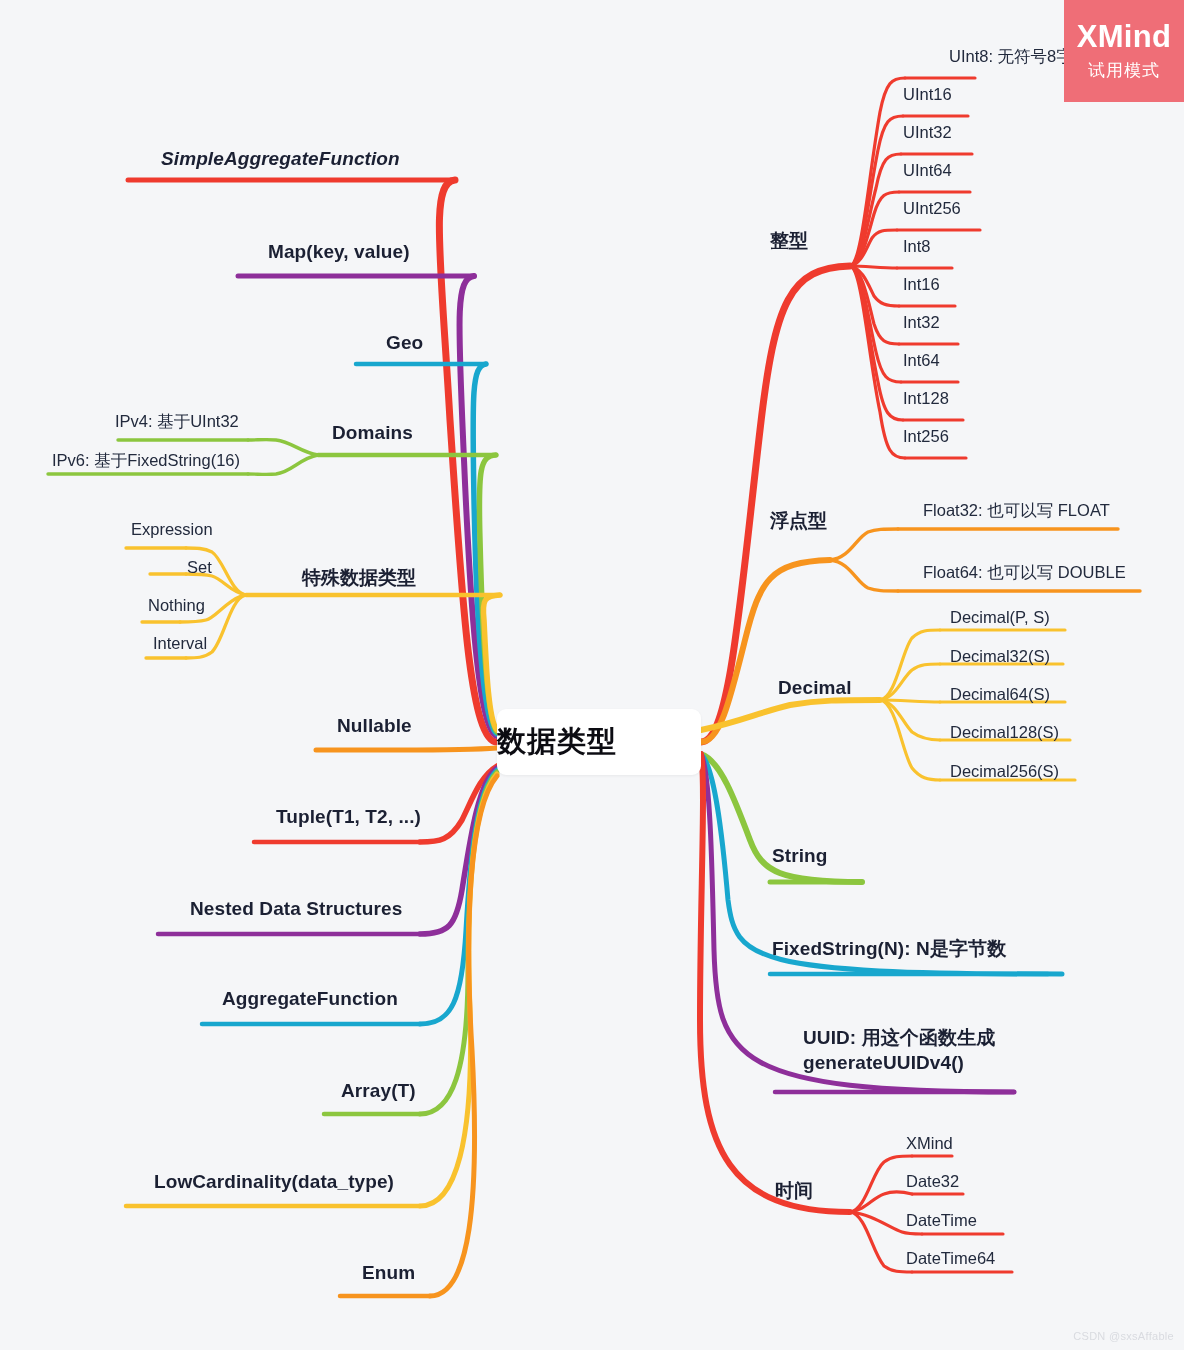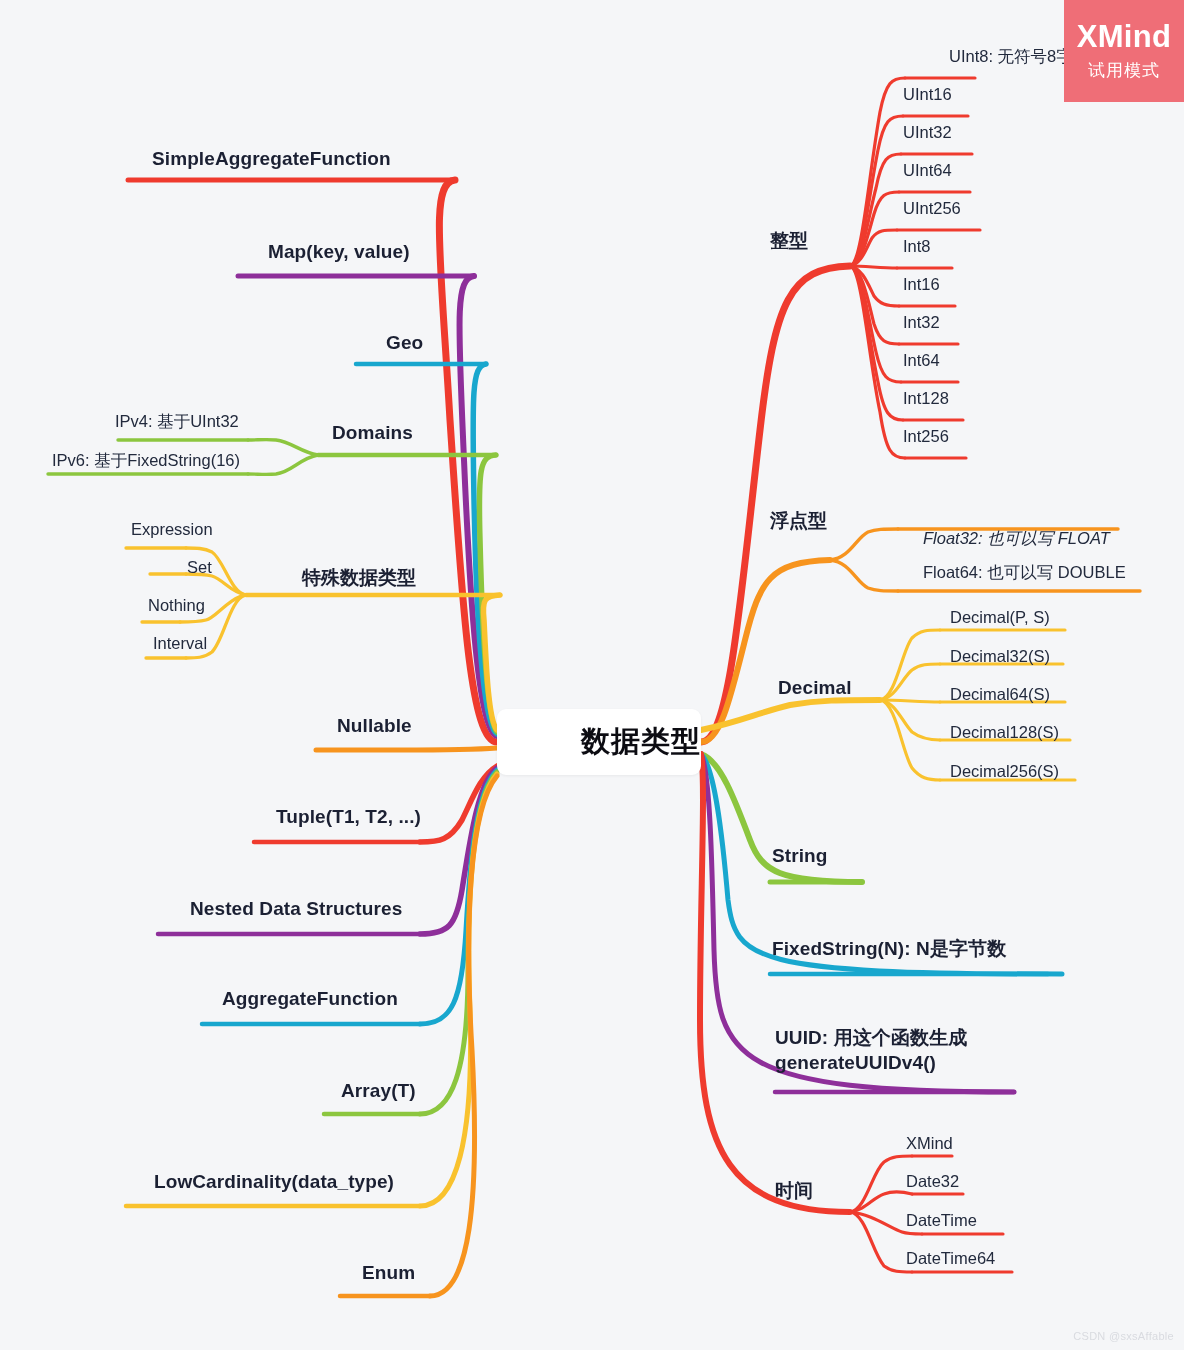--- a/index.html
+++ b/index.html
@@ -9,27 +9,27 @@
     font-family:"Liberation Sans","DejaVu Sans",sans-serif;
     overflow:hidden;position:relative;
   }
   #canvas{position:absolute;inset:0;width:1184px;height:1350px;}
   svg.wires{position:absolute;left:0;top:0;width:1184px;height:1350px;pointer-events:none;}
 
   .node{position:absolute;white-space:nowrap;color:#1b2033;}
   .lvl1{font-weight:bold;font-size:19px;letter-spacing:.1px;}
   .lvl1-cn{font-weight:bold;font-size:19px;}
   .lvl2{font-weight:normal;font-size:16.5px;color:#222a3d;}
-  .lvl1.two-line{white-space:normal;line-height:1.3;width:250px;}
+  .lvl1.two-line{white-space:normal;line-height:1.3;width:250px;margin-left:28px;}
 
   
   #root{
     position:absolute;left:497px;top:709px;width:204px;height:66px;
     background:#ffffff;border-radius:9px;
-    display:flex;align-items:center;justify-content:flex-end;
+    display:flex;align-items:center;justify-content:flex-start;
     box-shadow:0 1px 3px rgba(0,0,0,.06);
     z-index:5;
   }
   #root span{font-size:29px;font-weight:bold;color:#0c0c12;letter-spacing:1px;}
 
   
   #xmind-badge{
     position:absolute;right:0;top:0;width:120px;height:102px;
     background:#ef6e77;z-index:20;
     display:flex;flex-direction:column;align-items:center;justify-content:center;
@@ -199,41 +199,41 @@
   <div class="node lvl2" style="left:903px;top:161px;">UInt64</div>
   <div class="node lvl2" style="left:903px;top:199px;">UInt256</div>
   <div class="node lvl2" style="left:903px;top:237px;text-align:right;">Int8</div>
   <div class="node lvl2" style="left:903px;top:275px;">Int16</div>
   <div class="node lvl2" style="left:903px;top:313px;">Int32</div>
   <div class="node lvl2" style="left:903px;top:351px;">Int64</div>
   <div class="node lvl2" style="left:903px;top:389px;">Int128</div>
   <div class="node lvl2" style="left:903px;top:427px;">Int256</div>
 
   <div class="node lvl1-cn" style="left:770px;top:508px;">浮点型</div>
-  <div class="node lvl2" style="left:923px;top:528px;font-style:italic;">Float32: 也可以写 FLOAT</div>
+  <div class="node lvl2" style="left:923px;top:500px;">Float32: 也可以写 FLOAT</div>
   <div class="node lvl2" style="left:923px;top:562px;">Float64: 也可以写 DOUBLE</div>
 
   <div class="node lvl1" style="left:778px;top:677px;">Decimal</div>
   <div class="node lvl2" style="left:950px;top:608px;">Decimal(P, S)</div>
   <div class="node lvl2" style="left:950px;top:647px;">Decimal32(S)</div>
   <div class="node lvl2" style="left:950px;top:685px;">Decimal64(S)</div>
   <div class="node lvl2" style="left:950px;top:723px;">Decimal128(S)</div>
   <div class="node lvl2" style="left:950px;top:762px;">Decimal256(S)</div>
 
   <div class="node lvl1" style="left:772px;top:845px;">String</div>
   <div class="node lvl1" style="left:772px;top:936px;">FixedString(N): N是字节数</div>
   <div class="node lvl1 two-line" style="left:775px;top:1026px;">UUID: 用这个函数生成 generateUUIDv4()</div>
 
   <div class="node lvl1-cn" style="left:775px;top:1178px;">时间</div>
   <div class="node lvl2" style="left:906px;top:1134px;">XMind</div>
   <div class="node lvl2" style="left:906px;top:1172px;">Date32</div>
   <div class="node lvl2" style="left:906px;top:1211px;">DateTime</div>
   <div class="node lvl2" style="left:906px;top:1249px;">DateTime64</div>
 
-  <div class="node lvl1" style="left:152px;top:148px;">SimpleAggregateFunction</div>
+  <div class="node lvl1" style="left:161px;top:148px;font-style:italic;">SimpleAggregateFunction</div>
   <div class="node lvl1" style="left:268px;top:241px;">Map(key, value)</div>
   <div class="node lvl1" style="left:386px;top:332px;">Geo</div>
 
   <div class="node lvl1" style="left:332px;top:422px;">Domains</div>
   <div class="node lvl2" style="left:115px;top:411px;">IPv4: 基于UInt32</div>
   <div class="node lvl2" style="left:52px;top:450px;">IPv6: 基于FixedString(16)</div>
 
   <div class="node lvl1-cn" style="left:302px;top:565px;">特殊数据类型</div>
   <div class="node lvl2" style="left:131px;top:520px;">Expression</div>
   <div class="node lvl2" style="left:187px;top:558px;">Set</div>

